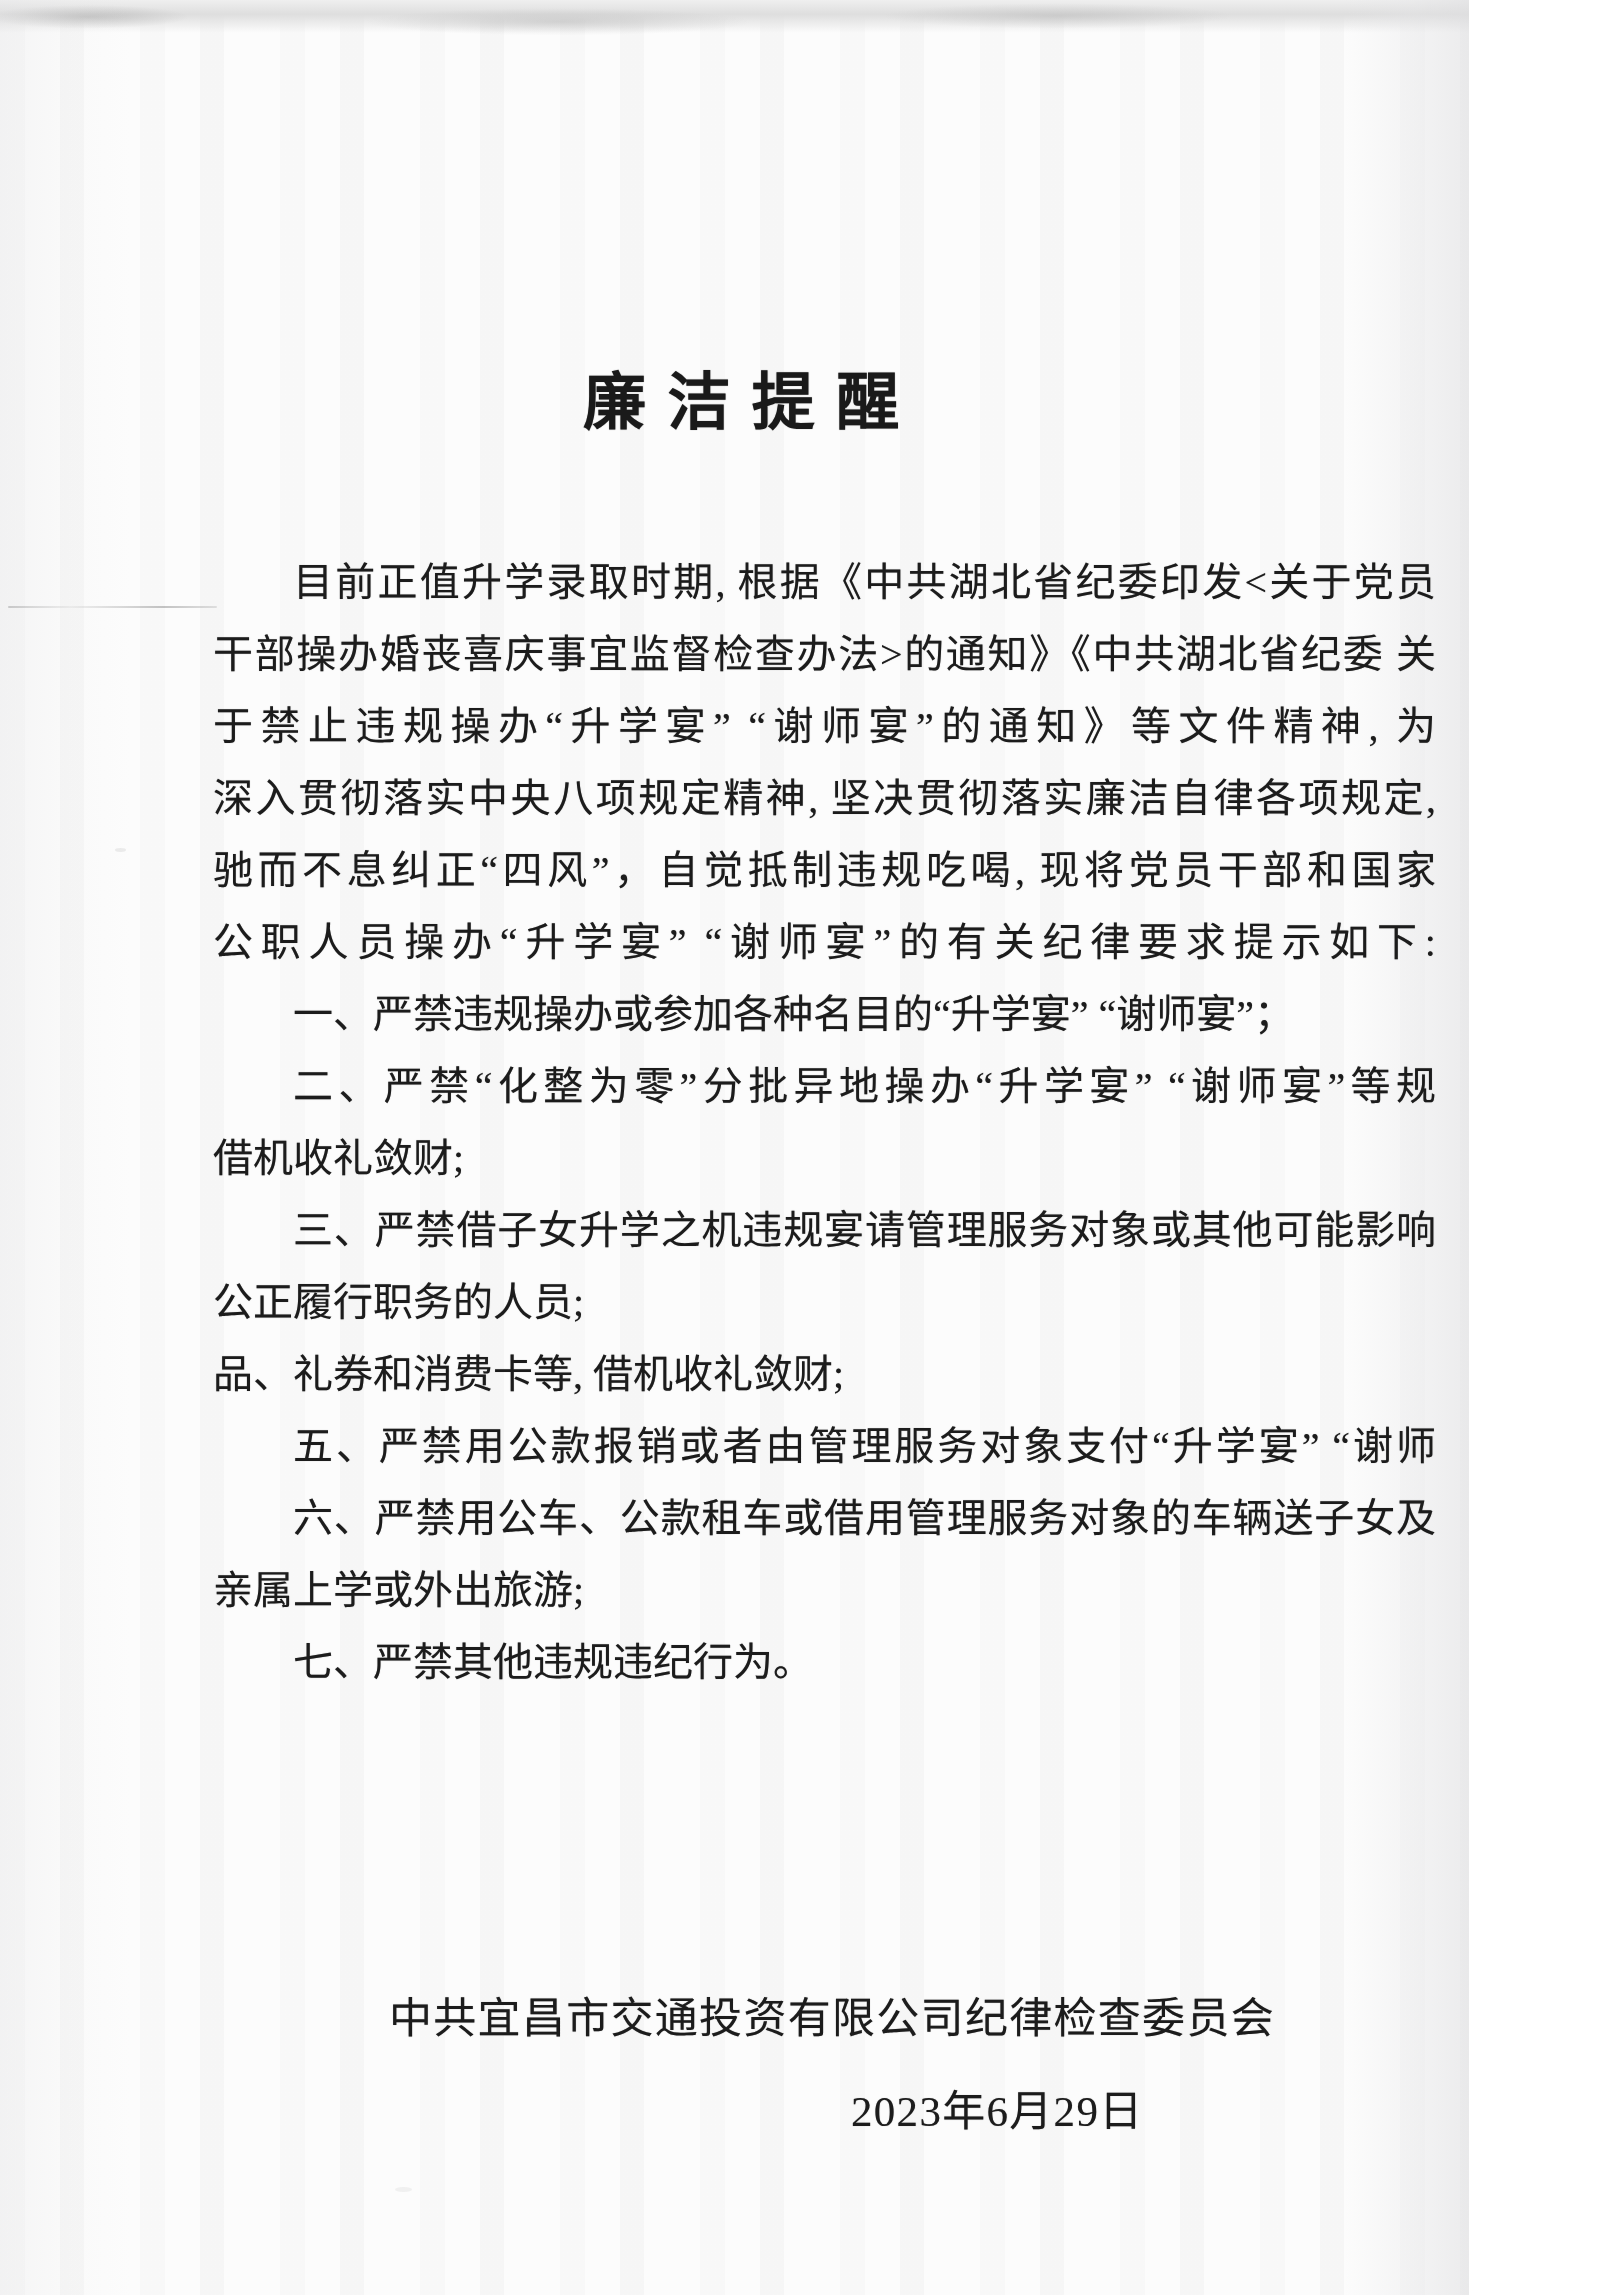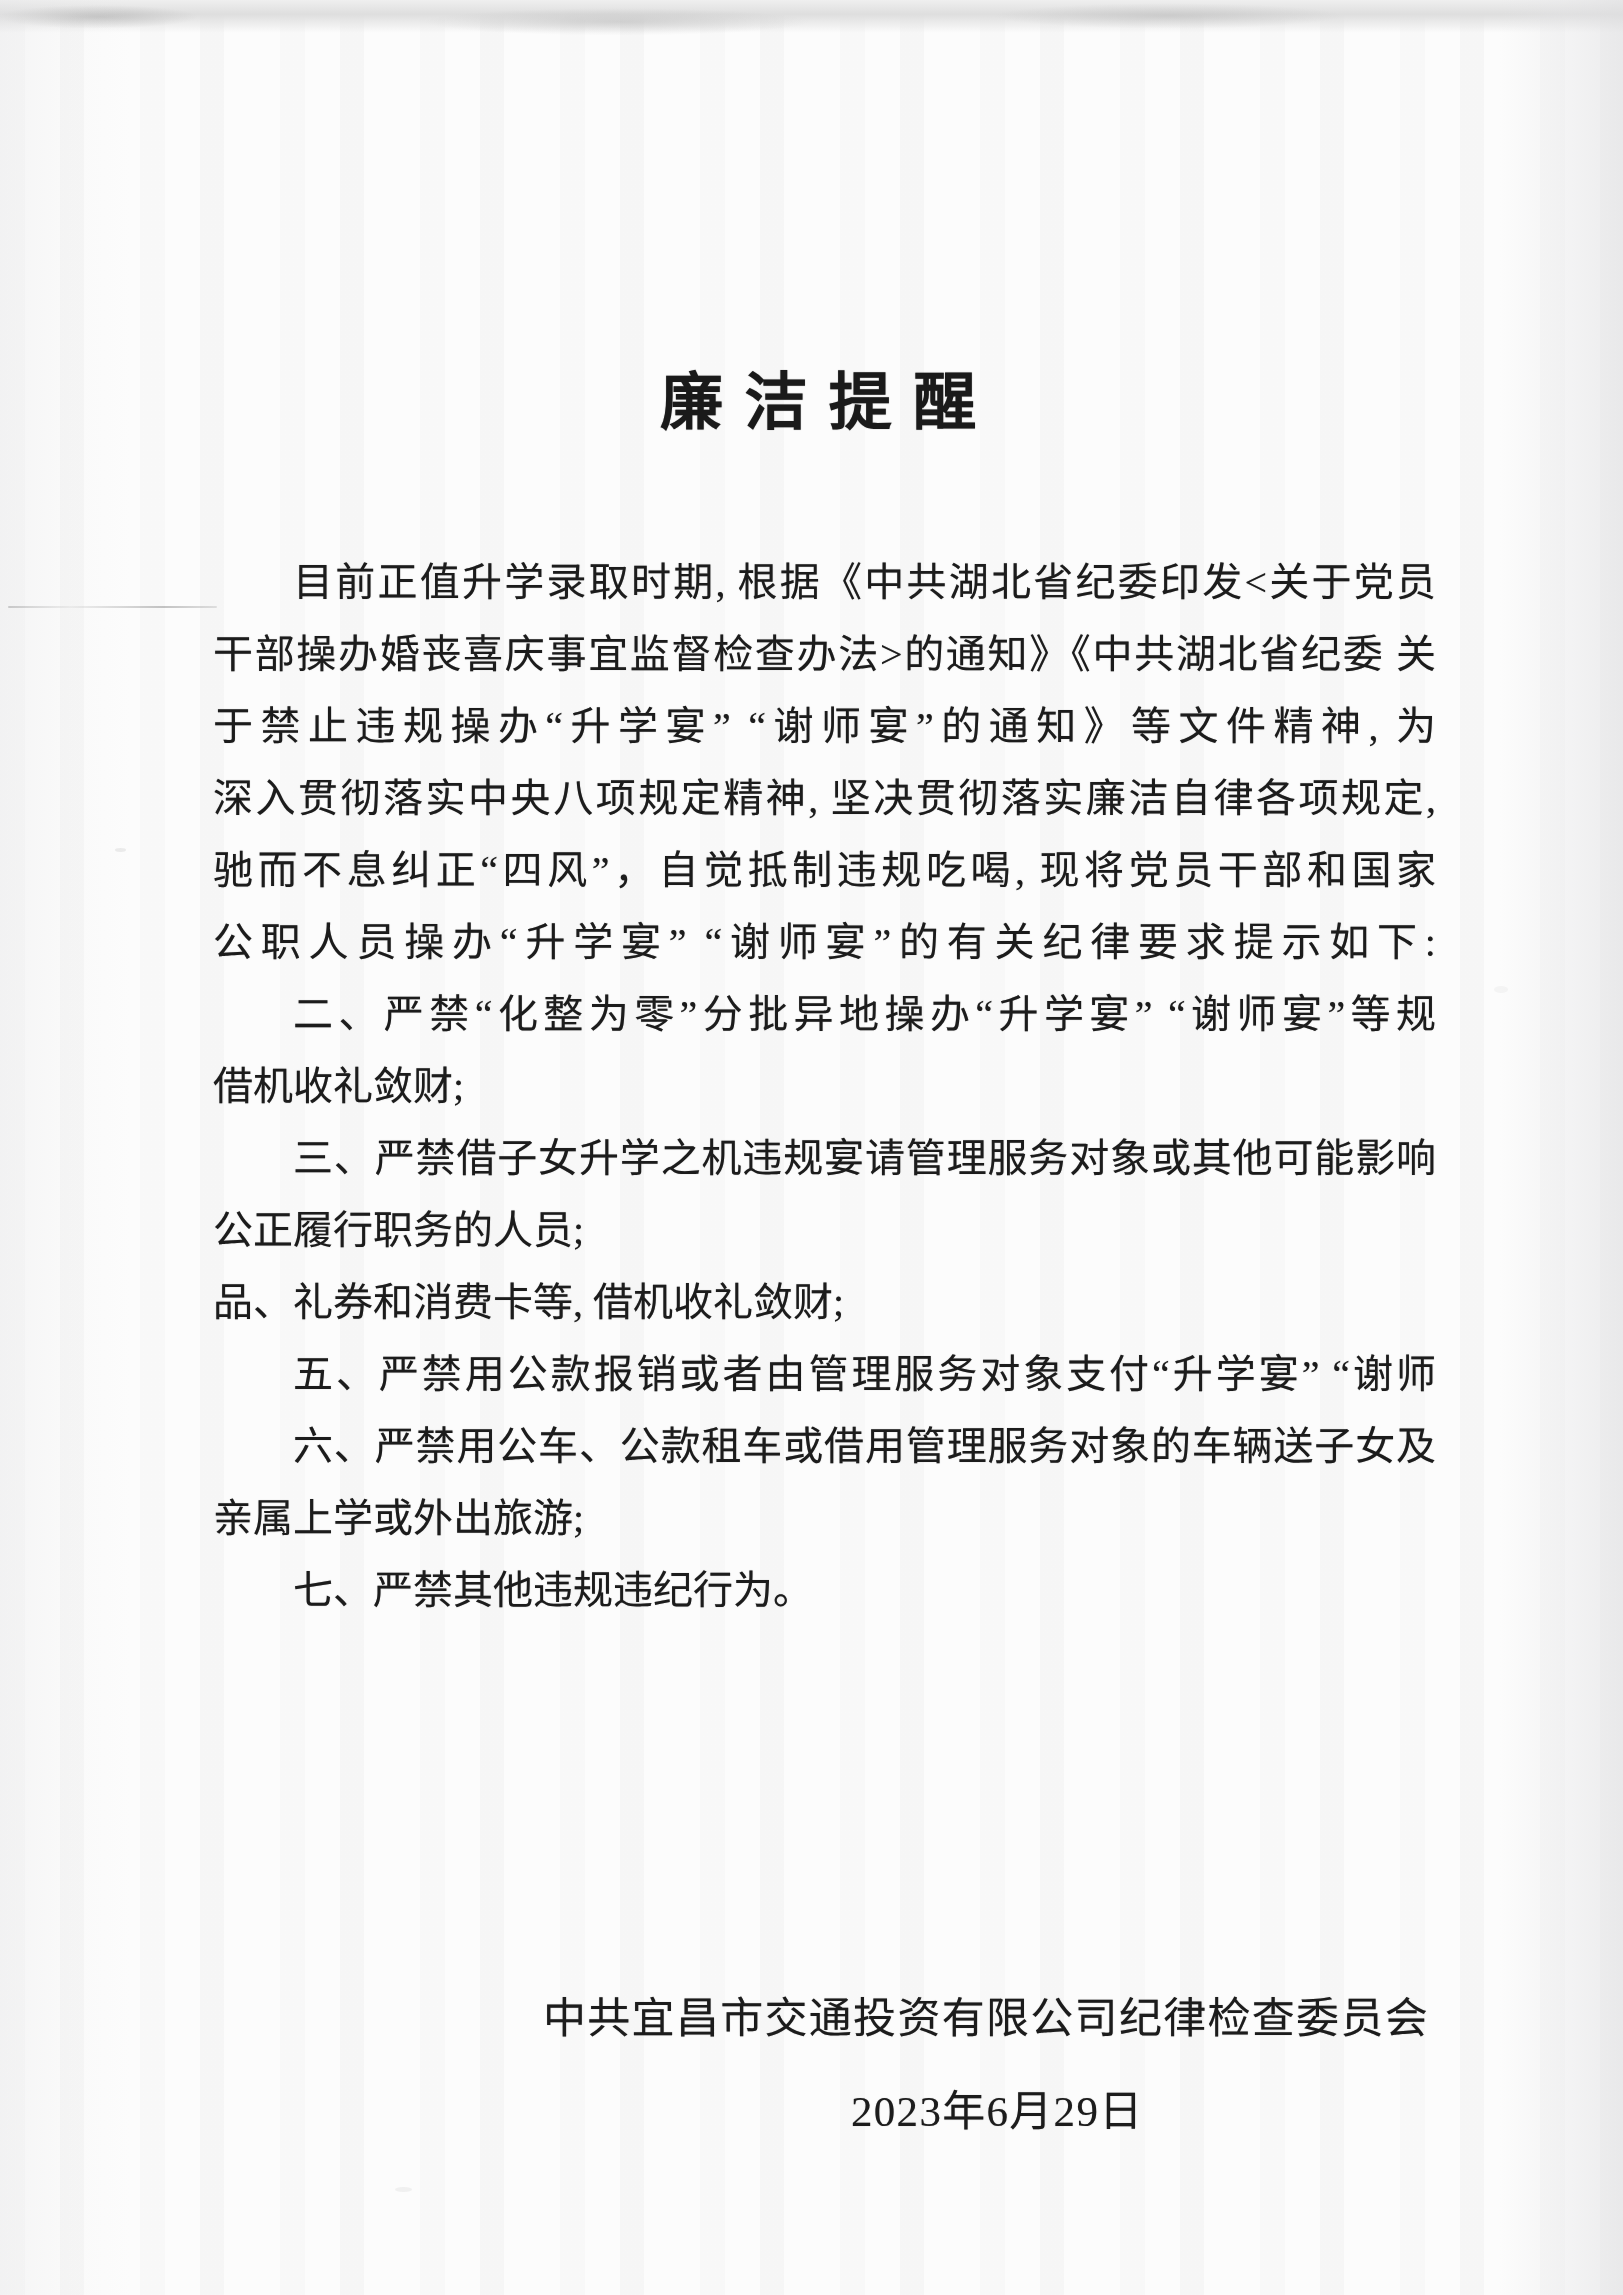--- a/index.html
+++ b/index.html
@@ -2,21 +2,21 @@
 <html lang="zh-CN" style="font-size:10.5px"><head>
 <meta charset="utf-8">
 <style>
   html, body {
     margin: 0;
     padding: 0;
     background: #ffffff;
   }
   .page {
     position: relative;
-    width: 1623px;
+    width: 1469px;
     height: 2295px;
     background: #fcfcfc;
     overflow: hidden;
     font-family: "Liberation Serif", serif;
     color: #1b1b1b;
   }
   
   .page::before {
     content: "";
     position: absolute;
@@ -142,20 +142,21 @@
 
   <h1 class="title">廉洁提醒</h1>
 
   <div class="body">
     <p class="line indent fill">目前正值升学录取时期, 根据《中共湖北省纪委印发&lt;关于党员</p>
     <p class="line fill">干部操办婚丧喜庆事宜监督检查办法&gt;的通知》《中共湖北省纪委 关</p>
     <p class="line fill">于禁止违规操办“升学宴” “谢师宴”的通知》等文件精神, 为</p>
     <p class="line fill">深入贯彻落实中央八项规定精神, 坚决贯彻落实廉洁自律各项规定,</p>
     <p class="line fill">驰而不息纠正“四风”，自觉抵制违规吃喝, 现将党员干部和国家</p>
     <p class="line fill">公职人员操办“升学宴” “谢师宴”的有关纪律要求提示如下:</p>
+    <p class="line indent nofill">一、严禁违规操办或参加各种名目的“升学宴” “谢师宴”；</p>
     <p class="line indent fill">二、严禁“化整为零”分批异地操办“升学宴” “谢师宴”等规</p>
     <p class="line nofill">借机收礼敛财;</p>
     <p class="line indent fill">三、严禁借子女升学之机违规宴请管理服务对象或其他可能影响</p>
     <p class="line nofill">公正履行职务的人员;</p>
     <p class="line nofill">品、礼券和消费卡等, 借机收礼敛财;</p>
     <p class="line indent fill">五、严禁用公款报销或者由管理服务对象支付“升学宴” “谢师</p>
     <p class="line indent fill">六、严禁用公车、公款租车或借用管理服务对象的车辆送子女及</p>
     <p class="line nofill">亲属上学或外出旅游;</p>
     <p class="line indent nofill">七、严禁其他违规违纪行为。</p>
   </div>

